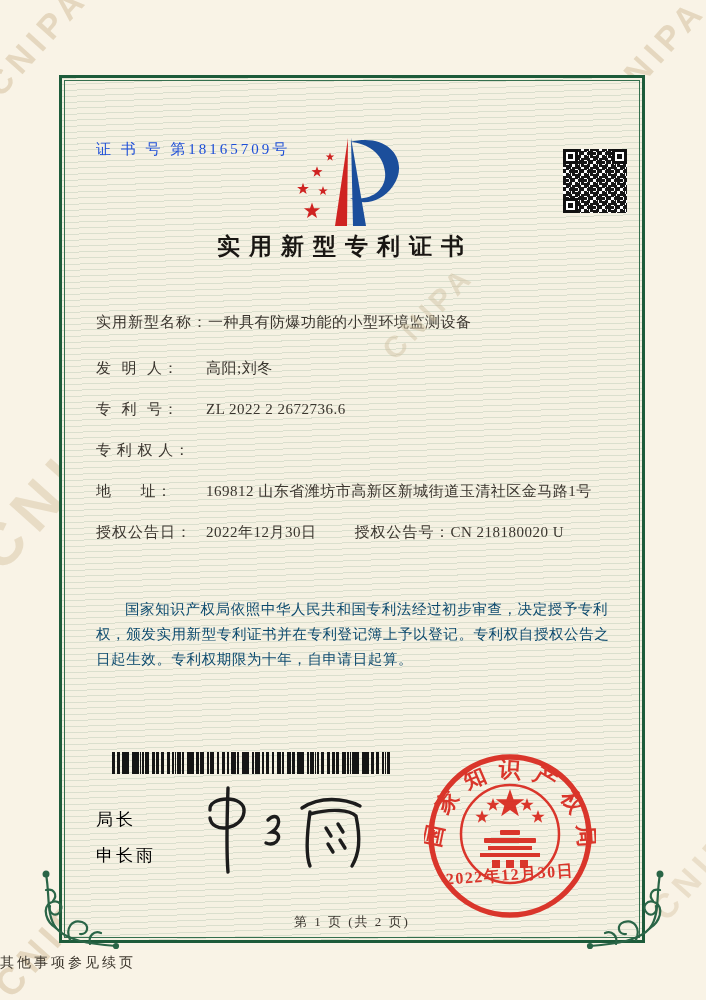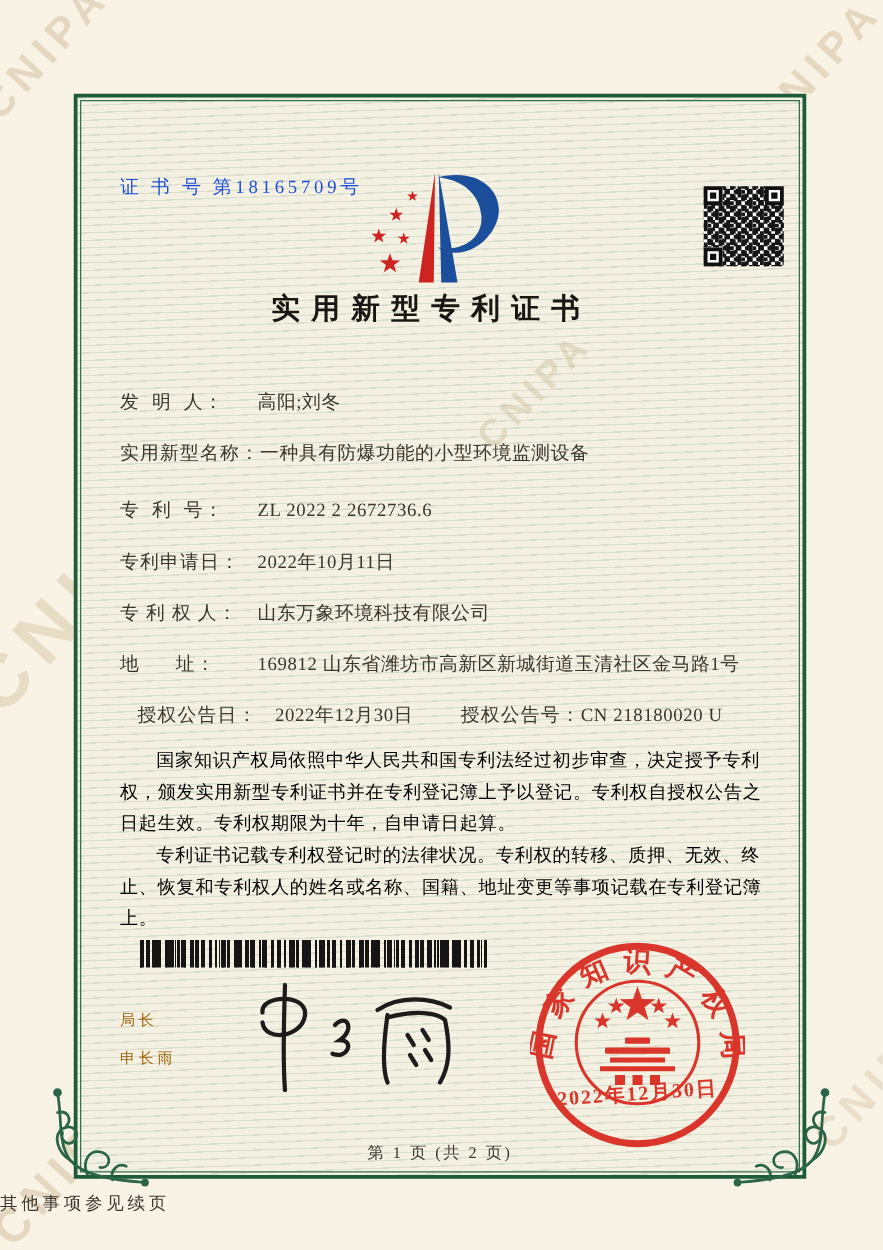--- a/index.html
+++ b/index.html
@@ -52,33 +52,33 @@
   .title{
     position:absolute;left:59px;width:572px;top:231px;text-align:center;
     font-size:23px;font-weight:bold;letter-spacing:9px;color:#191613;
   }
   .fields{position:absolute;left:96px;top:312px;width:520px;font-size:15px;color:#3a352e;}
   .row{display:flex;margin-bottom:20px;line-height:21px;}
   .row.name-row{margin-bottom:25px;}
   .lbl{flex:0 0 110px;white-space:pre;letter-spacing:1px;}
   .val{letter-spacing:.5px;}
   .addr2{margin-left:110px;margin-top:-16px;margin-bottom:17px;line-height:21px;letter-spacing:.5px;}
-  .grant-row{display:flex;margin-bottom:0;margin-left:14px;}
+  .grant-row{display:flex;margin-bottom:0;}
   .grant-row .pair2{margin-left:38px;display:flex;}
   .grant-row .pair2 .lbl{flex:0 0 auto;text-align:center;}
-  .paras{position:absolute;left:96px;top:597px;width:516px;font-size:14.5px;line-height:1.74;color:#000000;}
+  .paras{position:absolute;left:96px;top:597px;width:516px;font-size:14.5px;line-height:1.74;color:#0c4a6e;}
   .paras p{margin:0;text-indent:2em;letter-spacing:.6px;}
   .barcode{
     position:absolute;left:112px;top:752px;width:278px;height:22px;
     background:
       repeating-linear-gradient(90deg,#151515 0 2px,rgba(0,0,0,0) 2px 5px),
       repeating-linear-gradient(90deg,#151515 0 1px,rgba(0,0,0,0) 1px 7px),
       repeating-linear-gradient(90deg,#151515 0 3px,rgba(0,0,0,0) 3px 11px);
   }
-  .director{position:absolute;left:96px;top:808px;font-size:12px;letter-spacing:3px;color:#a16207;}
+  .director{position:absolute;left:96px;top:808px;font-size:17px;letter-spacing:3px;color:#000000;}
   .director .name{margin-top:13px;}
   .signature{position:absolute;left:198px;top:782px;width:180px;height:96px;}
   .seal{position:absolute;left:424px;top:750px;width:172px;height:172px;opacity:.93;}
   .page-info{position:absolute;left:59px;width:586px;top:913px;text-align:center;font-size:13px;letter-spacing:2px;color:#3b362f;}
   .cont-note{position:absolute;left:0;width:706px;top:954px;text-align:left;font-size:14px;letter-spacing:3px;color:#3d372e;}
 </style>
 </head>
 <body>
 
 <div class="wm wm1">CNIPA</div>
@@ -115,57 +115,51 @@
 
   <div class="qr">
     <div class="finder f-tl"></div>
     <div class="finder f-tr"></div>
     <div class="finder f-bl"></div>
   </div>
 
   <div class="title">实用新型专利证书</div>
 
   <div class="fields">
-    <div class="row">
-      <span class="lbl">发  明  人：</span>
-      <span class="val">高阳;刘冬</span>
-    </div>
     <div class="row name-row">
       <span class="lbl">实用新型名称：</span>
       <span class="val">一种具有防爆功能的小型环境监测设备</span>
     </div>
     <div class="row">
+      <span class="lbl">发  明  人：</span>
+      <span class="val">高阳;刘冬</span>
+    </div>
+    <div class="row">
       <span class="lbl">专  利  号：</span>
       <span class="val">ZL 2022 2 2672736.6</span>
     </div>
     <div class="row">
-      <span class="lbl">专利申请日：</span>
-      <span class="val">2022年10月11日</span>
-    </div>
-    <div class="row">
       <span class="lbl">专 利 权 人：</span>
-      <span class="val">山东万象环境科技有限公司</span>
     </div>
     <div class="row">
       <span class="lbl">地      址：</span>
       <span class="val">169812 山东省潍坊市高新区新城街道玉清社区金马路1号</span>
     </div>
     <div class="row grant-row">
       <span class="lbl">授权公告日：</span>
       <span class="val">2022年12月30日</span>
       <span class="pair2">
         <span class="lbl">授权公告号：</span>
         <span class="val">CN 218180020 U</span>
       </span>
     </div>
   </div>
 
   <div class="paras">
     <p>国家知识产权局依照中华人民共和国专利法经过初步审查，决定授予专利权，颁发实用新型专利证书并在专利登记簿上予以登记。专利权自授权公告之日起生效。专利权期限为十年，自申请日起算。</p>
-    <p>专利证书记载专利权登记时的法律状况。专利权的转移、质押、无效、终止、恢复和专利权人的姓名或名称、国籍、地址变更等事项记载在专利登记簿上。</p>
   </div>
 
   <div class="barcode"></div>
 
   <div class="director">
     <div>局长</div>
     <div class="name">申长雨</div>
   </div>
 
   <div class="signature">

